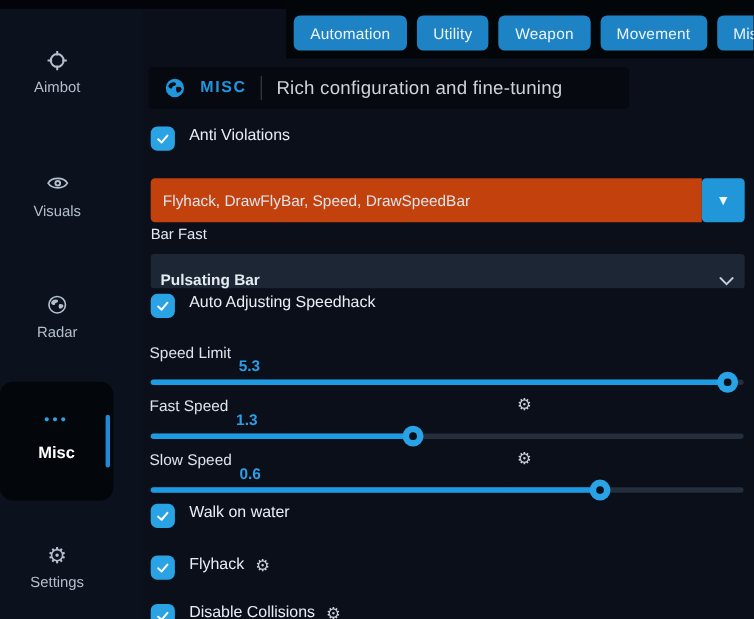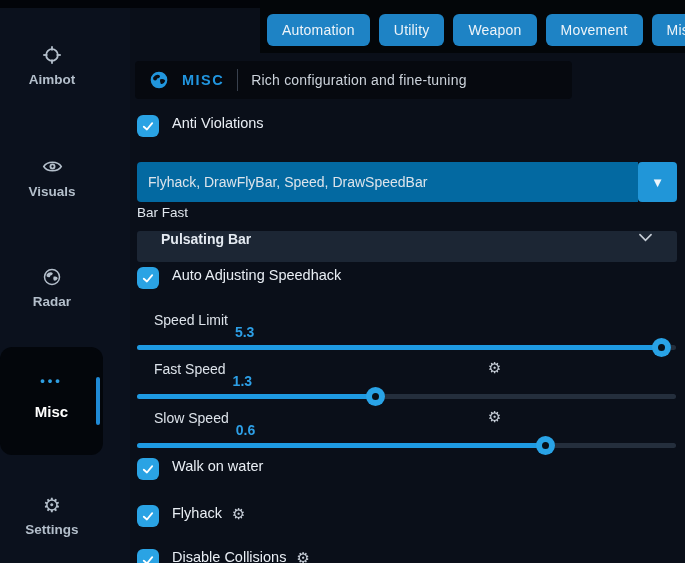--- a/index.html
+++ b/index.html
@@ -16,72 +16,72 @@
   .tabs { display:flex; gap:9px; padding:14px 0 0 7px; }
   .tab {
     height:32px; padding:0 15px; display:flex; align-items:center;
     background:#1e83c5; color:#eef4f9; font-size:14px; border-radius:6px;
     letter-spacing:.2px; cursor:pointer;
   }
   
   .sidebar { position:absolute; left:0; top:8px; width:130px; height:555px; background:#0b111d; }
   .side-item { position:absolute; left:14px; width:76px; text-align:center; color:#b4bfcb; cursor:pointer; }
   .side-item .icn { display:flex; justify-content:center; margin-bottom:7px; }
-  .side-item .lbl { font-size:13.5px;font-weight:bold; }
+  .side-item .lbl { font-size:13.5px; }
   .gear-glyph { font-family:"DejaVu Sans",sans-serif; color:#b4bfcb; font-size:20px; line-height:20px; }
   .misc-tile {
     position:absolute; left:0; top:339px; width:103px; height:108px;
     background:#03060b; border-radius:12px; cursor:pointer;
   }
   .misc-dots { position:absolute; left:0; width:100%; top:26px; text-align:center;
     color:#2f9fe2; font-size:13px; letter-spacing:3px; font-weight:bold; }
   .misc-label { position:absolute; left:0; width:100%; top:56px; text-align:center;
     color:#ffffff; font-weight:bold; font-size:15px; }
   .misc-bar { position:absolute; right:3px; top:30px; width:4px; height:48px;
     background:#1f8ad6; border-radius:2px; }
   
   .content { position:absolute; left:130px; top:0; width:555px; height:563px; }
   .header-bar {
     position:absolute; left:5px; top:61px; width:437px; height:38px;
     background:#06090f; border-radius:4px;
     display:flex; align-items:center; padding:0 14px; gap:13px;
   }
   .header-title { color:#2196e0; font-weight:bold; font-size:14.5px; letter-spacing:1.5px; }
   .header-divider { width:1px; height:22px; background:#39414e; }
-  .header-subtitle { color:#ccd3db; font-size:14px; letter-spacing:.2px; }
+  .header-subtitle { color:#ccd3db; font-size:17px; letter-spacing:.2px; }
   
   .chk-row { position:absolute; left:7px; display:flex; align-items:flex-start; gap:13px; height:24px; }
   .checkbox {
     width:22px; height:22px; border-radius:6px; background:#2aa3e4;
     display:flex; align-items:center; justify-content:center; cursor:pointer; flex:0 0 auto;
   }
   .chk-label { font-size:14.5px; color:#e9eef4; }
   .inline-gear { font-family:"DejaVu Sans",sans-serif; font-size:15px; color:#c7ced8; cursor:pointer; margin-left:-3px; }
   
   .multiselect { position:absolute; left:7px; top:162px; width:540px; height:40px; display:flex; cursor:pointer; }
   .ms-field {
-    flex:1; background:#0369a1; border-radius:4px 0 0 4px;
+    flex:1; background:#c2410c; border-radius:4px 0 0 4px;
     display:flex; align-items:center; padding:0 11px;
     font-size:14px; color:#dde4eb;
   }
   .ms-btn {
     width:39px; background:#2196d8; border-radius:4px;
     display:flex; align-items:center; justify-content:center;
   }
   .ms-arrow { color:#eef6fc; font-size:10px; font-family:"DejaVu Sans",sans-serif; }
   .field-label { position:absolute; left:7px; top:205px; font-size:13.5px; color:#e2e8ef; }
   
   .select {
     position:absolute; left:7px; top:231px; width:540px; height:31px;
-    background:#1c2634; border-radius:3px; display:flex; align-items:flex-start;
-    justify-content:space-between; padding:0 24px; cursor:pointer;
+    background:#1c2634; border-radius:3px; display:flex; align-items:flex-end;
+    justify-content:space-between; padding:0 9px; cursor:pointer;
   }
   .select-value { font-size:14px; font-weight:bold; color:#e4eaf1; }
   
-  .slider-label { position:absolute; left:24px; height:18px; display:flex; gap:7px; align-items:center; font-size:14px; }
+  .slider-label { position:absolute; left:6px; height:18px; display:flex; gap:7px; align-items:center; font-size:14px; }
   .slider-label .name { color:#dde3ea; }
   .slider-label .val { color:#2d9fe6; font-weight:bold;margin-top:24px; }
   .row-gear { position:absolute; left:337px; top:-1px; }
   .slider { position:absolute; left:7px; width:539px; height:19px; cursor:pointer; }
   .track { position:absolute; top:7px; left:0; right:0; height:5px; border-radius:3px; background:#242e3c; }
   .fill  { position:absolute; top:7px; left:0; height:5px; border-radius:3px; background:#1e9ae2; }
   .handle {
     position:absolute; top:0; width:19px; height:19px; border-radius:50%;
     background:#29a3e6; cursor:grab;
   }

